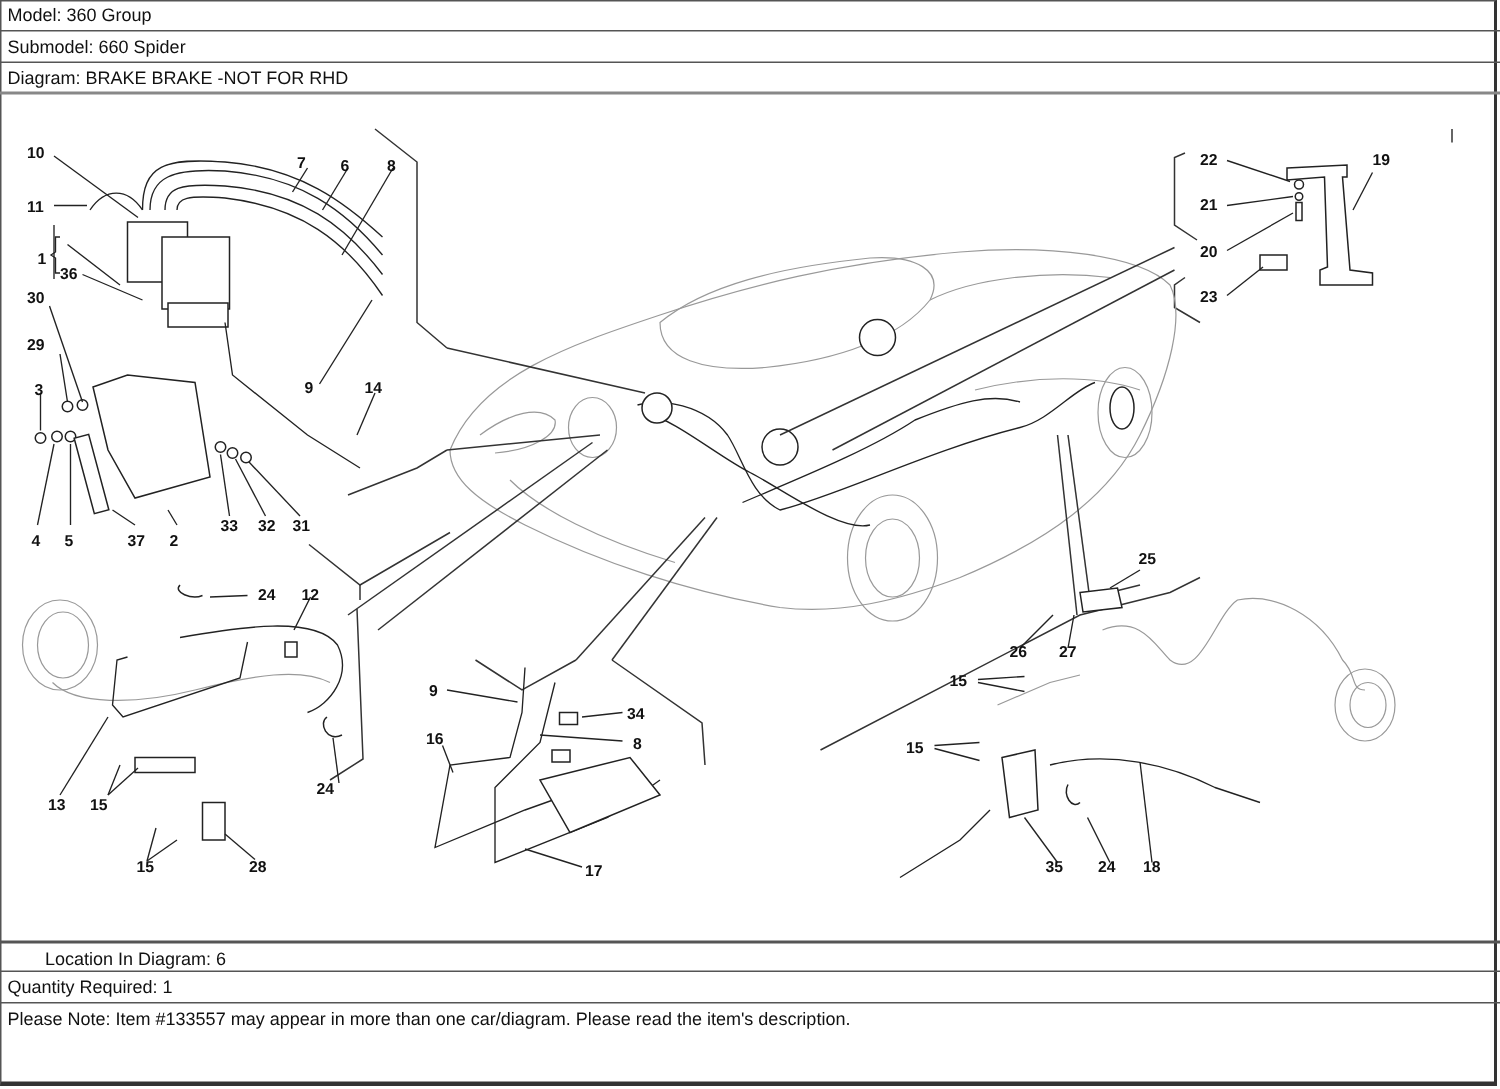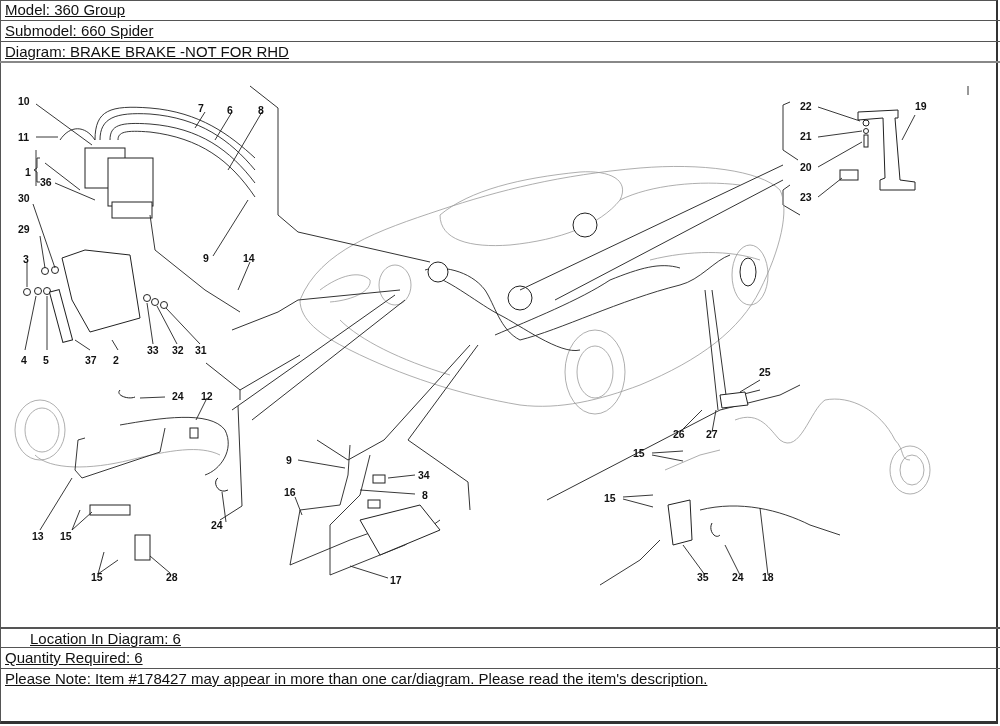--- a/index.html
+++ b/index.html
@@ -1,18 +1,18 @@
 <!DOCTYPE html>
 <html><head>
 <meta charset="utf-8">
 <style>
   html,body{margin:0;padding:0;background:#fff;}
   body{width:1000px;height:726px;position:relative;overflow:hidden;font-family:"Liberation Sans",sans-serif;color:#111;}
   .frame{position:absolute;left:0;top:0;width:998px;height:724px;border:1px solid #555;border-right:2px solid #333;border-bottom:3px solid #333;box-sizing:border-box;}
-  .row{position:absolute;left:0;width:1000px;box-sizing:border-box;border-bottom:1px solid #555;font-size:15px;padding-left:5px;line-height:20px;white-space:nowrap;text-decoration:underline;}
+  .row{position:absolute;left:0;width:1000px;box-sizing:border-box;border-bottom:1px solid #555;font-size:12px;padding-left:5px;line-height:20px;white-space:nowrap;}
   #r1{top:0;height:21px;}
   #r2{top:21px;height:21px;}
   #r3{top:42px;height:21px;border-bottom:2px solid #888;}
   #r4{top:627px;height:21px;border-top:2px solid #555;padding-left:30px;}
   #r5{top:648px;height:21px;}
   #r6{top:669px;height:55px;border-bottom:none;}
   #diagram{position:absolute;left:0;top:64px;width:1000px;height:562px;}
   .lbl{font-family:"Liberation Sans",sans-serif;font-weight:bold;font-size:10.5px;fill:#111;}
   .ln{stroke:#222;stroke-width:0.9;fill:none;}
   .ln2{stroke:#333;stroke-width:1;fill:none;}
@@ -244,14 +244,14 @@
     <text class="lbl" x="706" y="438">27</text>
     <text class="lbl" x="633" y="457">15</text>
     <text class="lbl" x="604" y="502">15</text>
     <text class="lbl" x="697" y="581">35</text>
     <text class="lbl" x="732" y="581">24</text>
     <text class="lbl" x="762" y="581">18</text>
   </g>
 </svg>
 
 <div class="row" id="r4"><span>Location In Diagram: 6</span></div>
-<div class="row" id="r5"><span>Quantity Required: 6</span></div>
-<div class="row" id="r6"><span>Please Note: Item #178427 may appear in more than one car/diagram. Please read the item's description.</span></div>
+<div class="row" id="r5"><span>Quantity Required: 1</span></div>
+<div class="row" id="r6"><span>Please Note: Item #133557 may appear in more than one car/diagram. Please read the item's description.</span></div>
 
 </body></html>

